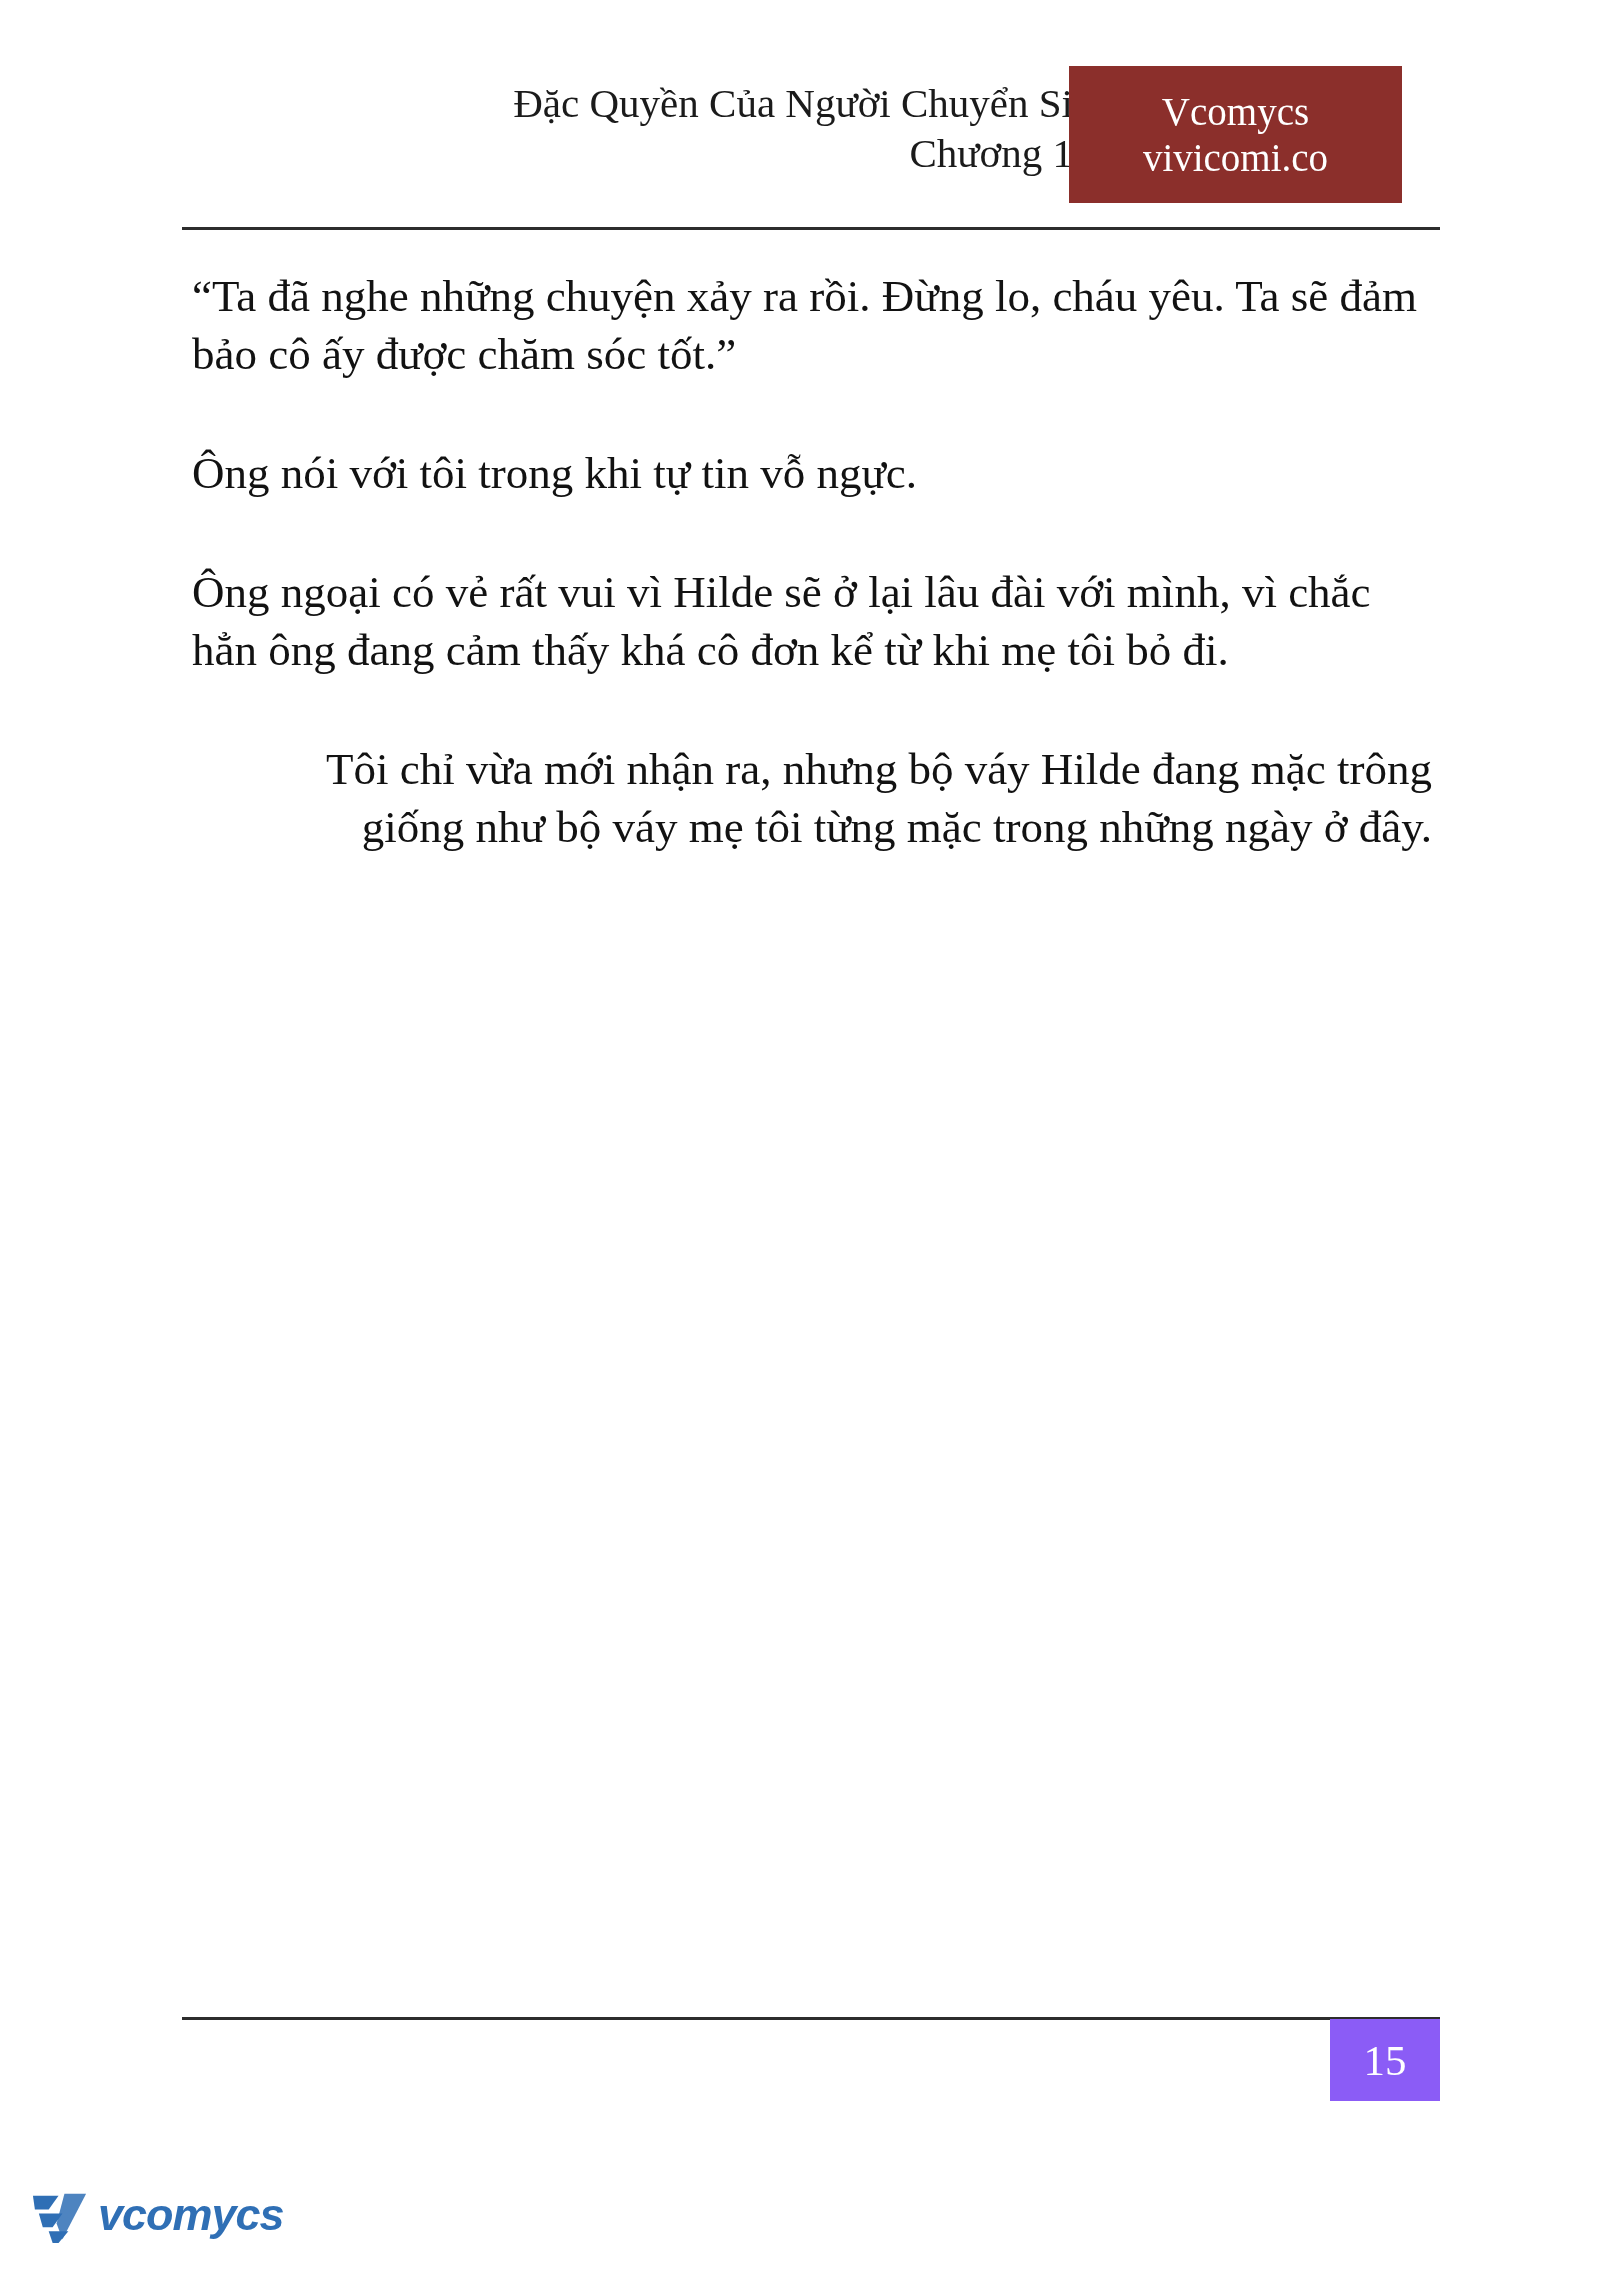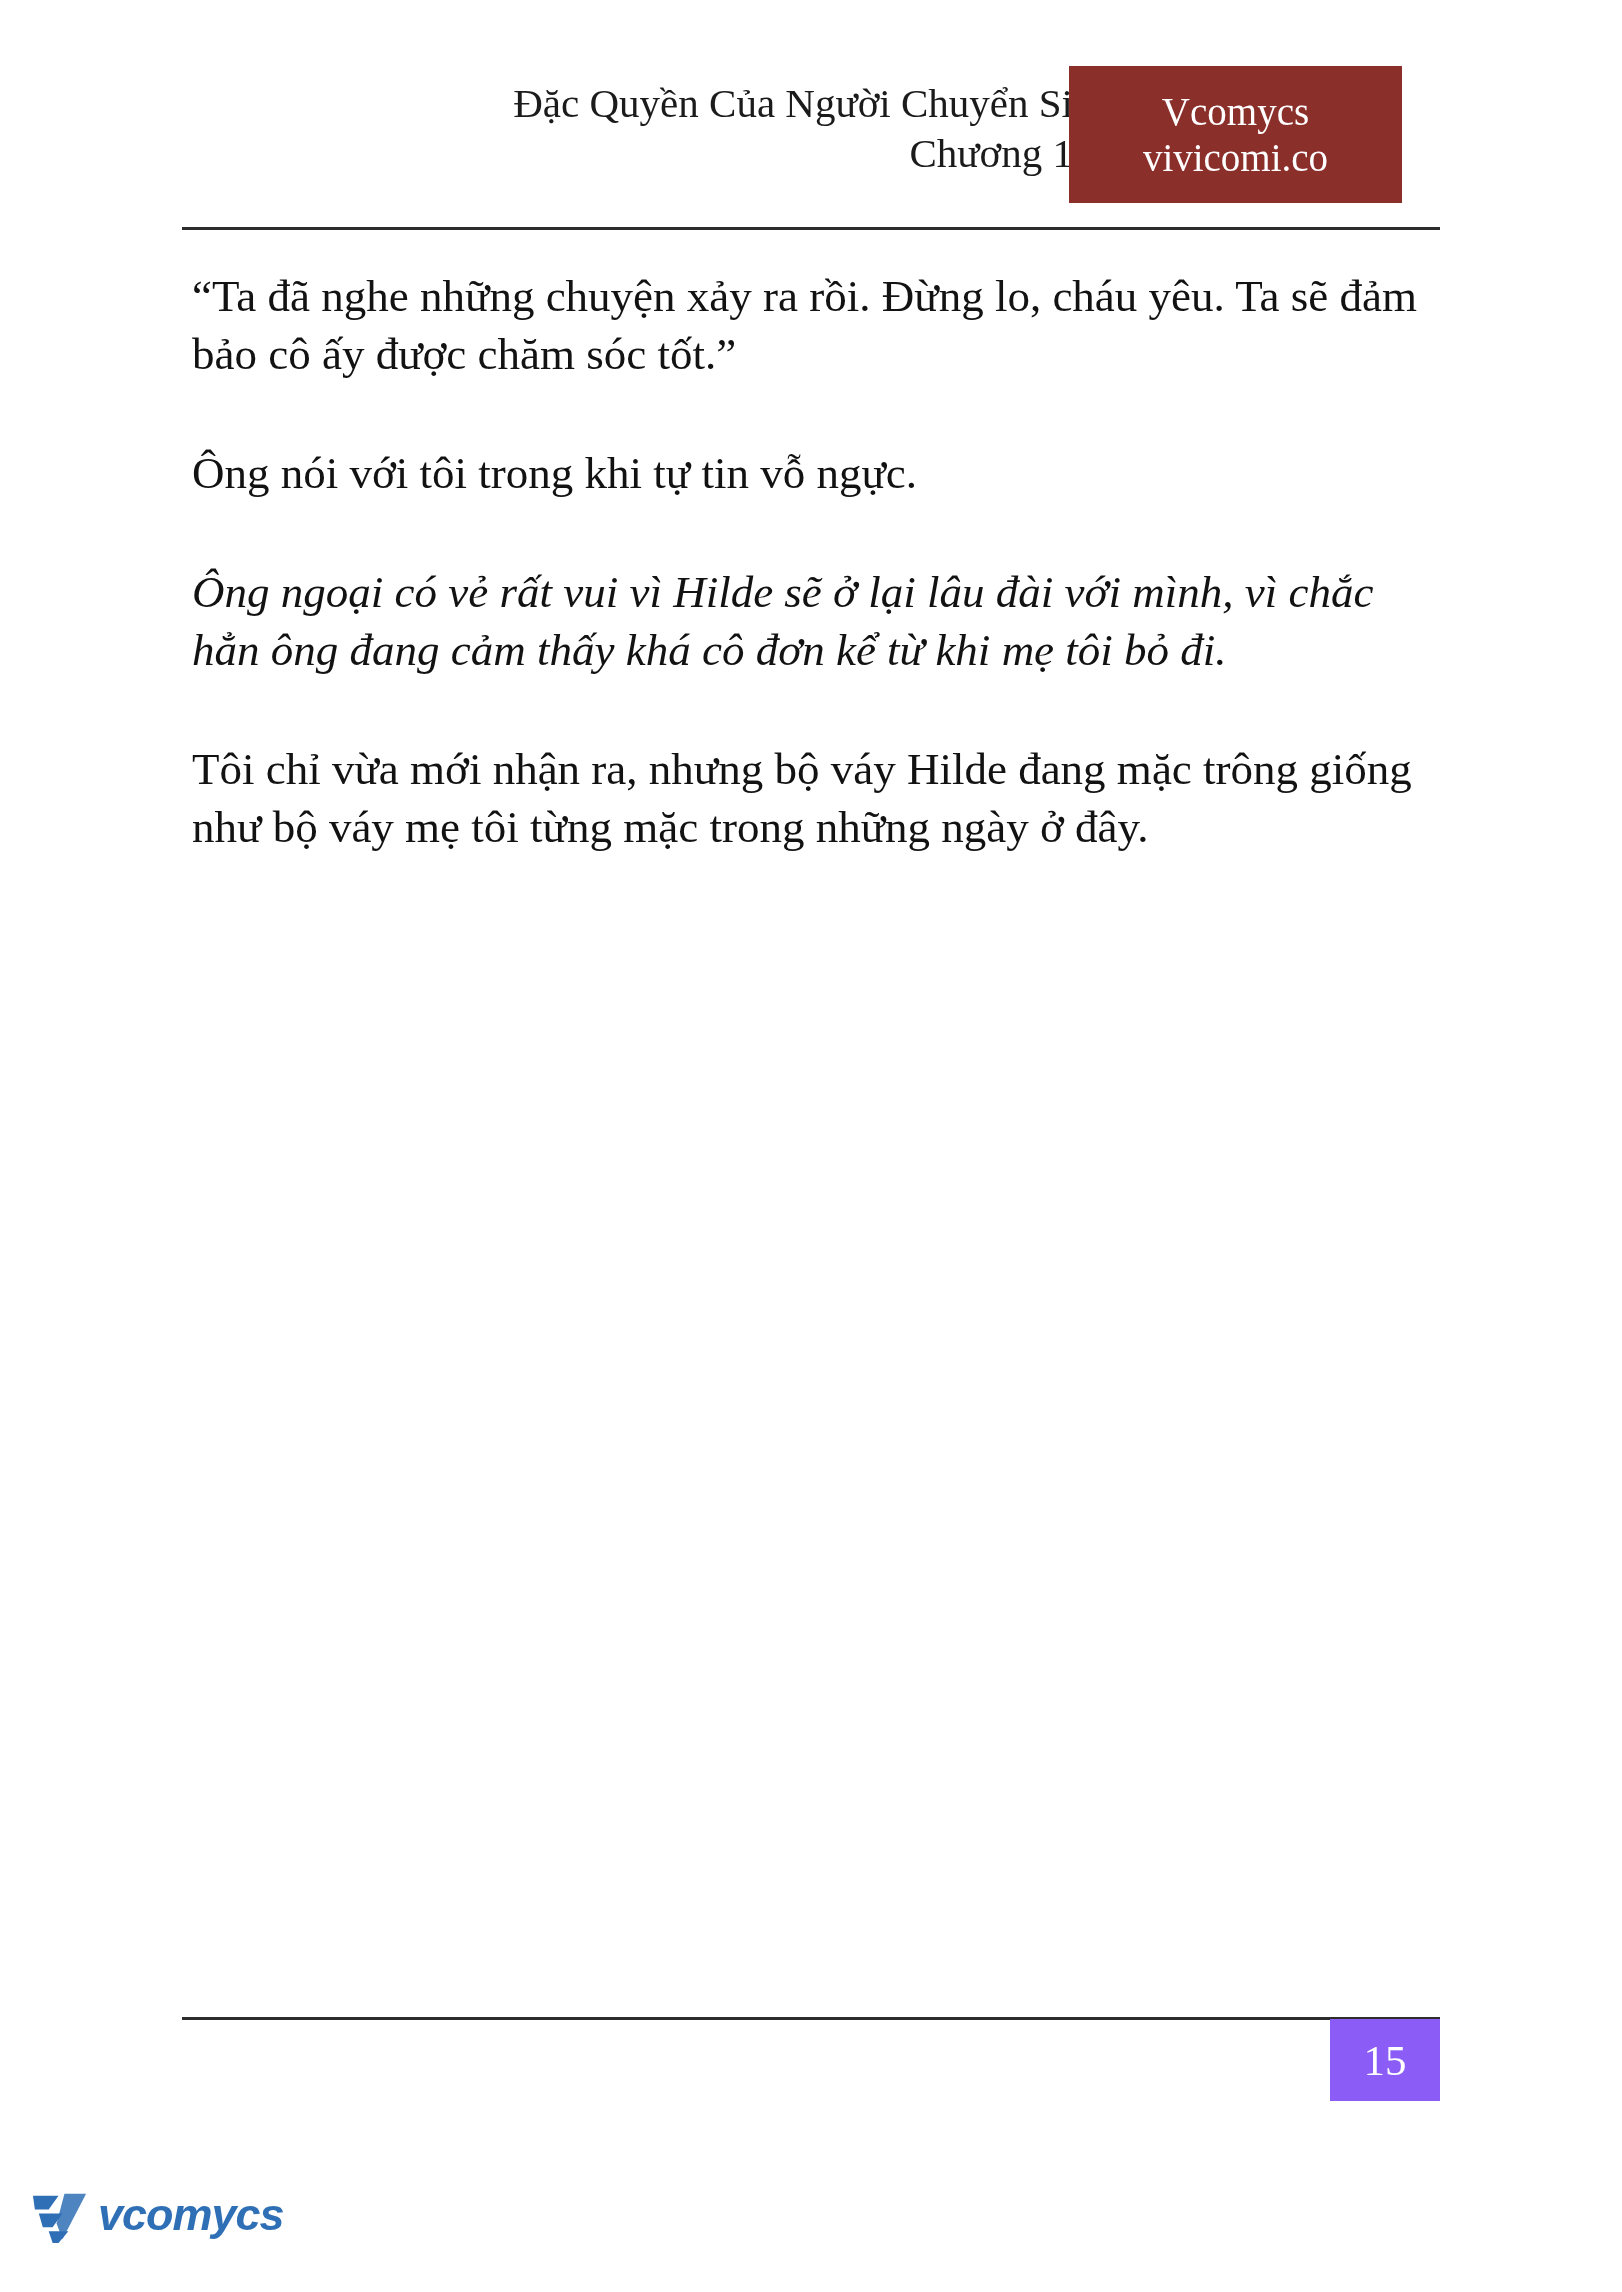--- a/index.html
+++ b/index.html
@@ -82,23 +82,23 @@
   .para {
     font-family: "Liberation Serif", serif;
     font-size: 45px;
     line-height: 1.29;
     color: #121212;
     margin: 0 0 61px 0;
     text-align: justify;
     text-justify: inter-word;
     hyphens: none;
   }
-  .para.last { text-align: left; }
+  .para.last { text-align: right; margin-left: 32px; }
   .para.p1 { text-align: left; }
-  .para.p3 { text-align: left; font-style: italic; }
+  .para.p3 { text-align: left; }
 
   
   .footer-rule {
     position: absolute;
     left: 182px;
     top: 2017px;
     width: 1258px;
     height: 2.9px;
     background: #2d2d2d;
   }

